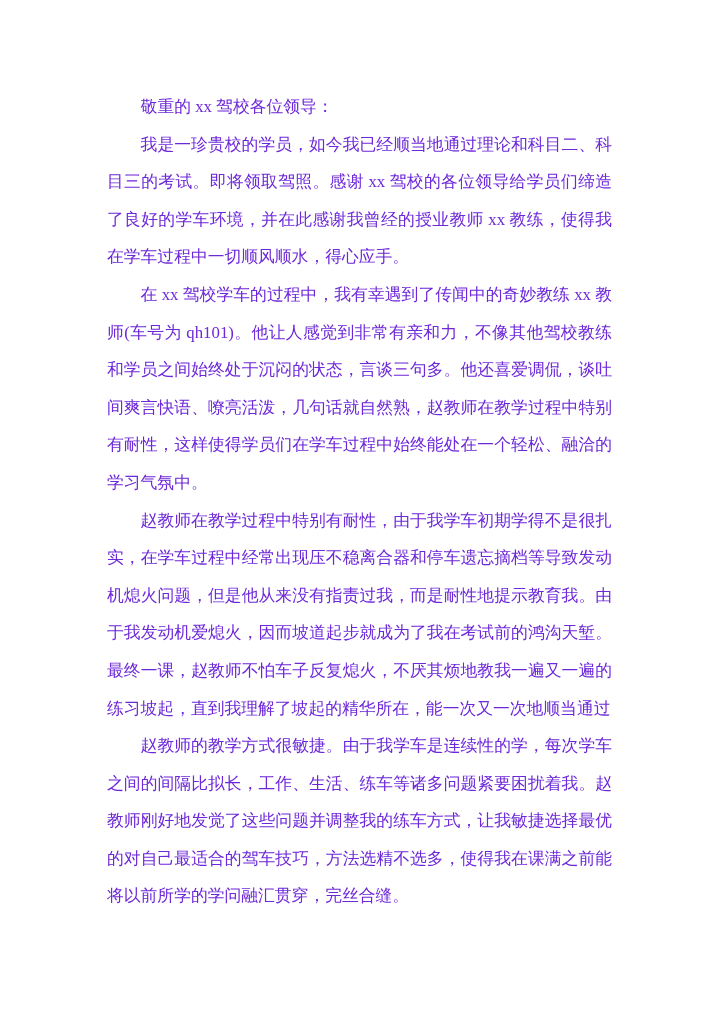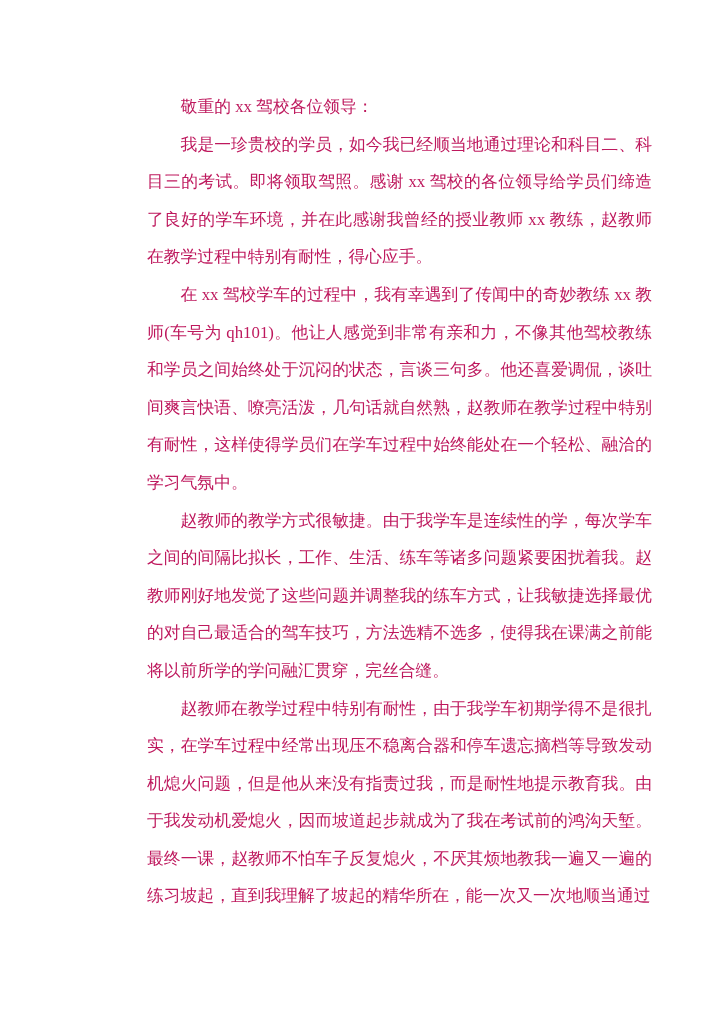--- a/index.html
+++ b/index.html
@@ -19,36 +19,35 @@
       background: #ffffff;
     }
     .content {
       position: absolute;
       left: 107px;
       top: 88px;
       width: 505px;
       font-family: "Liberation Serif", "DejaVu Serif", serif;
       font-size: 16.8px;
       line-height: 37.6px;
-      color: #be185d;
+      color: #6d28d9;
       text-align: justify;
       letter-spacing: 0;
-      margin-left: 40px;
     }
     .content p {
       margin: 0;
       padding: 0;
       text-indent: 2em;
       word-break: break-all;
     }
   </style>
 </head>
 <body>
 
 <div class="page">
   <div class="content">
     <p>敬重的 xx 驾校各位领导：</p>
-    <p>我是一珍贵校的学员，如今我已经顺当地通过理论和科目二、科目三的考试。即将领取驾照。感谢 xx 驾校的各位领导给学员们缔造了良好的学车环境，并在此感谢我曾经的授业教师 xx 教练，赵教师在教学过程中特别有耐性，得心应手。</p>
+    <p>我是一珍贵校的学员，如今我已经顺当地通过理论和科目二、科目三的考试。即将领取驾照。感谢 xx 驾校的各位领导给学员们缔造了良好的学车环境，并在此感谢我曾经的授业教师 xx 教练，使得我在学车过程中一切顺风顺水，得心应手。</p>
     <p>在 xx 驾校学车的过程中，我有幸遇到了传闻中的奇妙教练 xx 教师(车号为 qh101)。他让人感觉到非常有亲和力，不像其他驾校教练和学员之间始终处于沉闷的状态，言谈三句多。他还喜爱调侃，谈吐间爽言快语、嘹亮活泼，几句话就自然熟，赵教师在教学过程中特别有耐性，这样使得学员们在学车过程中始终能处在一个轻松、融洽的学习气氛中。</p>
+    <p>赵教师在教学过程中特别有耐性，由于我学车初期学得不是很扎实，在学车过程中经常出现压不稳离合器和停车遗忘摘档等导致发动机熄火问题，但是他从来没有指责过我，而是耐性地提示教育我。由于我发动机爱熄火，因而坡道起步就成为了我在考试前的鸿沟天堑。最终一课，赵教师不怕车子反复熄火，不厌其烦地教我一遍又一遍的练习坡起，直到我理解了坡起的精华所在，能一次又一次地顺当通过</p>
     <p>赵教师的教学方式很敏捷。由于我学车是连续性的学，每次学车之间的间隔比拟长，工作、生活、练车等诸多问题紧要困扰着我。赵教师刚好地发觉了这些问题并调整我的练车方式，让我敏捷选择最优的对自己最适合的驾车技巧，方法选精不选多，使得我在课满之前能将以前所学的学问融汇贯穿，完丝合缝。</p>
-    <p>赵教师在教学过程中特别有耐性，由于我学车初期学得不是很扎实，在学车过程中经常出现压不稳离合器和停车遗忘摘档等导致发动机熄火问题，但是他从来没有指责过我，而是耐性地提示教育我。由于我发动机爱熄火，因而坡道起步就成为了我在考试前的鸿沟天堑。最终一课，赵教师不怕车子反复熄火，不厌其烦地教我一遍又一遍的练习坡起，直到我理解了坡起的精华所在，能一次又一次地顺当通过</p>
   </div>
 </div>
 
 </body></html>

